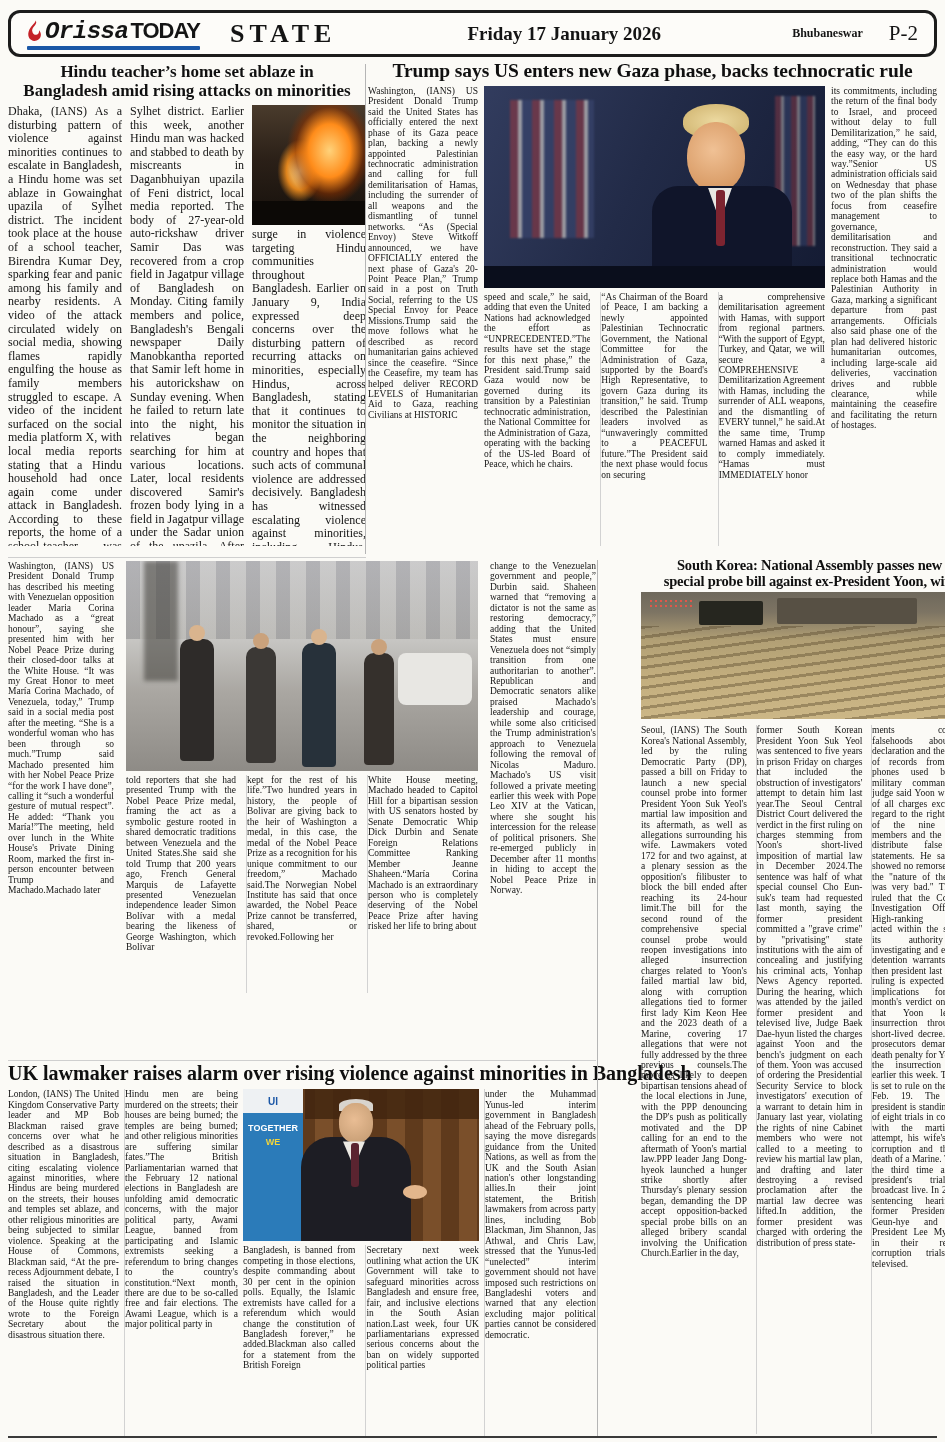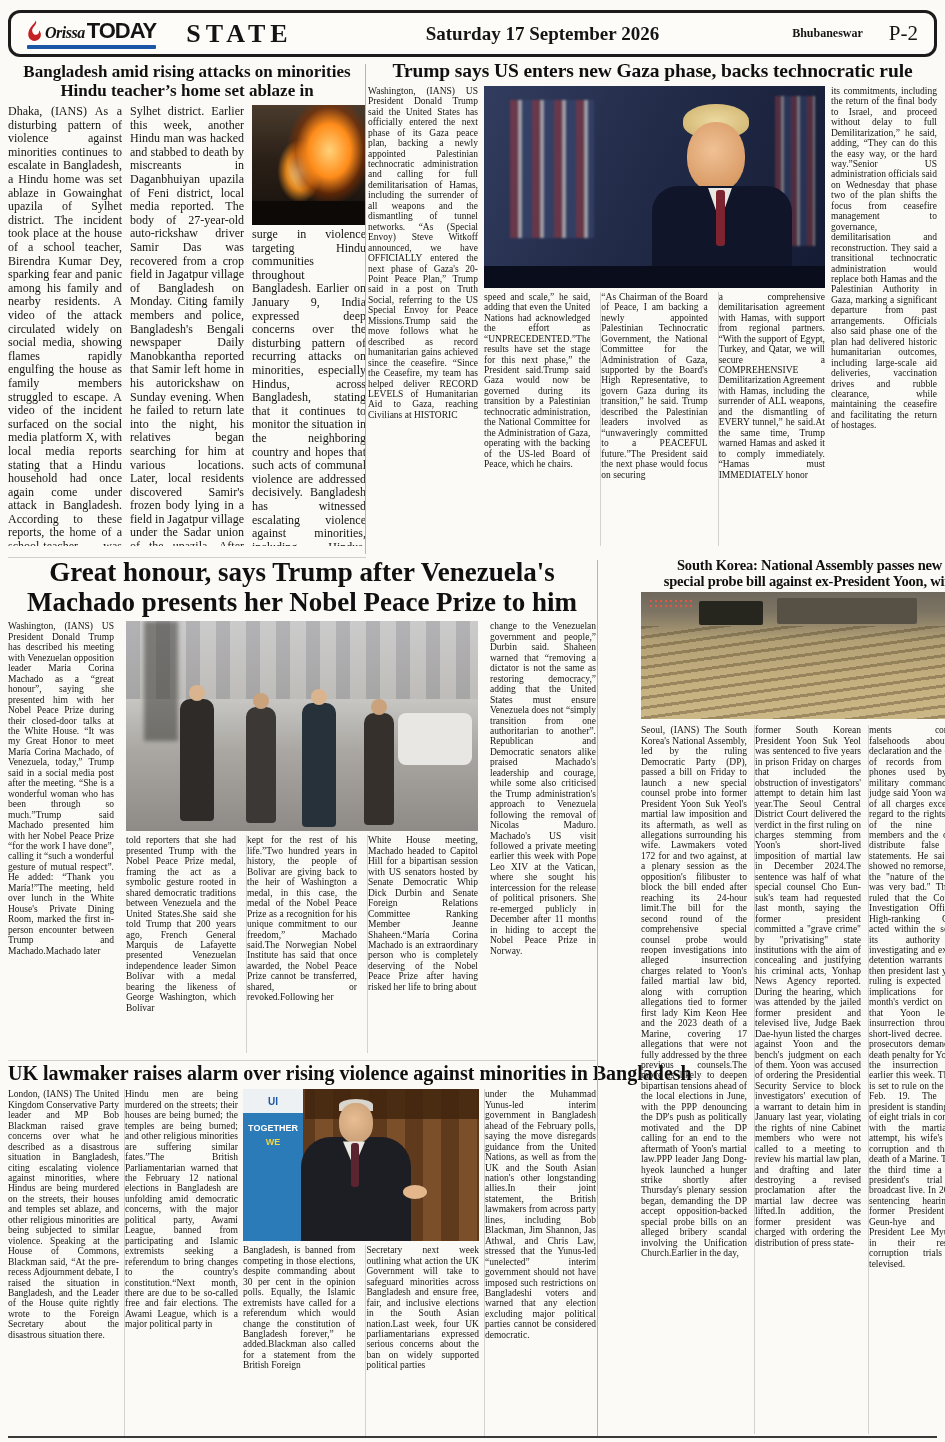--- a/index.html
+++ b/index.html
@@ -6,35 +6,35 @@
   #page{position:relative;width:945px;height:1442px;background:#fbfaf6;color:#141414;
         font-family:"Liberation Serif","DejaVu Serif",serif;overflow:hidden;}
 
   
   #masthead{position:absolute;left:8px;top:10px;width:929px;height:47px;
             border:3px solid #1c1c1c;border-radius:12px;display:flex;align-items:center;
             padding:0 16px;box-sizing:border-box;background:#fdfcf9;}
   #logo{display:flex;flex-direction:column;margin-right:30px;}
   #logo .logo-row{display:flex;align-items:baseline;gap:2px;}
   #logo .flame{width:16px;height:24px;align-self:center;}
-  #logo .orissa{font-style:italic;font-weight:bold;font-size:16px;letter-spacing:-0.5px;}
+  #logo .orissa{font-style:italic;font-weight:bold;font-size:24px;letter-spacing:-0.5px;font-family:Liberation Mono, monospace;}
   #logo .today{font-family:"Liberation Sans","DejaVu Sans",sans-serif;font-weight:bold;
                font-size:22px;letter-spacing:-1px;}
   #logo .logo-bar{height:4px;background:#1b57a6;margin-top:1px;border-radius:1px;}
   #section-title{font-size:26px;font-weight:700;letter-spacing:5px;}
   .mh-spacer{flex:1;}
   #masthead .date{font-size:19px;font-weight:bold;}
   #masthead .city{font-size:12px;font-weight:bold;}
   #masthead .pageno{font-size:21px;margin-left:26px;}
 
   
   .article{position:absolute;box-sizing:border-box;}
   .hl{font-weight:bold;color:#101010;text-align:center;line-height:1.12;}
   .hl-line{display:block;}
-  .body-row{display:flex;}
+  .body-row{display:flex;justify-content:space-between;}
   .col{text-align:justify;overflow:hidden;hyphens:auto;-webkit-hyphens:auto;}
   .body-lg{font-size:12px;line-height:13.6px;}
   .body-sm{font-size:9.5px;line-height:10.45px;}
   .rule-l{border-left:1px solid #d2d2d2;}
 
   
   .vsep{position:absolute;width:1px;background:#b5b5b5;}
   .hsep{position:absolute;height:1px;background:#cfcfcf;}
   #bottom-rule{position:absolute;left:8px;top:1436px;width:929px;height:2px;background:#3a3a3a;}
 
@@ -161,30 +161,30 @@
         <svg class="flame" viewBox="0 0 20 28">
           <path d="M11 1 C14 7 4 9 7 16 C9 21 16 19 15 13 C19 17 18 24 12 26 C5 28 0 22 2 15 C4 8 9 6 11 1 Z" fill="#c42127"></path>
         </svg>
         <span class="orissa">Orissa</span>
         <span class="today">TODAY</span>
       </div>
       <div class="logo-bar"></div>
     </div>
     <div id="section-title">STATE</div>
     <div class="mh-spacer"></div>
-    <div class="date">Saturday 17 September 2026</div>
+    <div class="date">Friday 17 January 2026</div>
     <div class="mh-spacer"></div>
     <div class="city">Bhubaneswar</div>
     <div class="pageno">P-2</div>
   </div>
 
   <div class="article" id="art1">
     <div class="hl">
+      <span class="hl-line">Hindu teacher’s home set ablaze in</span>
       <span class="hl-line">Bangladesh amid rising attacks on minorities</span>
-      <span class="hl-line">Hindu teacher’s home set ablaze in</span>
     </div>
     <div class="body-row">
       <div class="col body-lg">Dhaka, (IANS) As a disturbing pattern of violence against minorities continues to escalate in Bangladesh, a Hindu home was set ablaze in Gowainghat upazila of Sylhet district. The incident took place at the house of a school teacher, Birendra Kumar Dey, sparking fear and panic among his family and nearby residents. A video of the attack circulated widely on social media, showing flames rapidly engulfing the house as family members struggled to escape. A video of the incident surfaced on the social media platform X, with local media reports stating that a Hindu household had once again come under attack in Bangladesh. According to these reports, the home of a school-teacher was allegedly set on fire by Islamist groups in Bahor village of Nandirgaon union under Gowainghat upazila in</div>
       <div class="col body-lg">Sylhet district. Earlier this week, another Hindu man was hacked and stabbed to death by miscreants in Daganbhuiyan upazila of Feni district, local media reported. The body of 27-year-old auto-rickshaw driver Samir Das was recovered from a crop field in Jagatpur village of Bangladesh on Monday. Citing family members and police, Bangladesh's Bengali newspaper Daily Manobkantha reported that Samir left home in his autorickshaw on Sunday evening. When he failed to return late into the night, his relatives began searching for him at various locations. Later, local residents discovered Samir's frozen body lying in a field in Jagatpur village under the Sadar union of the upazila. After being informed, police reportedly rushed to the scene and recovered the body. This marked the ninth incident in 24 days, highlighting a disturbing</div>
       <div class="col3-wrap">
         <div id="photo-fire">
           <div class="crowd"></div>
         </div>
         <div class="col body-lg col3">surge in violence targeting Hindu communities throughout Bangladesh. Earlier on January 9, India expressed deep concerns over the disturbing pattern of recurring attacks on minorities, especially Hindus, across Bangladesh, stating that it continues to monitor the situation in the neighboring country and hopes that such acts of communal violence are addressed decisively. Bangladesh has witnessed escalating violence against minorities, including Hindus, under the Muhammad Yunus-led interim government, sparking outrage among people and several human rights organisations across the globe.</div>
       </div>
@@ -210,24 +210,20 @@
           <div class="col body-sm">speed and scale,” he said, adding that even the United Nations had acknowledged the effort as “UNPRECEDENTED.”These results have set the stage for this next phase,” the President said.Trump said Gaza would now be governed during its transition by a Palestinian technocratic administration, the National Committee for the Administration of Gaza, operating with the backing of the US-led Board of Peace, which he chairs.</div>
           <div class="col body-sm rule-l">“As Chairman of the Board of Peace, I am backing a newly appointed Palestinian Technocratic Government, the National Committee for the Administration of Gaza, supported by the Board's High Representative, to govern Gaza during its transition,” he said. Trump described the Palestinian leaders involved as “unwaveringly committed to a PEACEFUL future.”The President said the next phase would focus on securing</div>
           <div class="col body-sm rule-l">a comprehensive demilitarisation agreement with Hamas, with support from regional partners. “With the support of Egypt, Turkey, and Qatar, we will secure a COMPREHENSIVE Demilitarization Agreement with Hamas, including the surrender of ALL weapons, and the dismantling of EVERY tunnel,” he said.At the same time, Trump warned Hamas and asked it to comply immediately. “Hamas must IMMEDIATELY honor</div>
         </div>
       </div>
       <div class="col body-sm colE">its commitments, including the return of the final body to Israel, and proceed without delay to full Demilitarization,” he said, adding, “They can do this the easy way, or the hard way.”Senior US administration officials said on Wednesday that phase two of the plan shifts the focus from ceasefire management to governance, demilitarisation and reconstruction. They said a transitional technocratic administration would replace both Hamas and the Palestinian Authority in Gaza, marking a significant departure from past arrangements. Officials also said phase one of the plan had delivered historic humanitarian outcomes, including large-scale aid deliveries, vaccination drives and rubble clearance, while maintaining the ceasefire and facilitating the return of hostages.</div>
     </div>
   </div>
 
   <div class="article" id="art3">
-    <div class="hl">
-      <span class="hl-line">Great honour, says Trump after Venezuela's</span>
-      <span class="hl-line">Machado presents her Nobel Peace Prize to him</span>
-    </div>
     <div class="body-row">
       <div class="col body-sm colA">Washington, (IANS) US President Donald Trump has described his meeting with Venezuelan opposition leader Maria Corina Machado as a “great honour”, saying she presented him with her Nobel Peace Prize during their closed-door talks at the White House. “It was my Great Honor to meet María Corina Machado, of Venezuela, today,” Trump said in a social media post after the meeting. “She is a wonderful woman who has been through so much.”Trump said Machado presented him with her Nobel Peace Prize “for the work I have done”, calling it “such a wonderful gesture of mutual respect”. He added: “Thank you María!”The meeting, held over lunch in the White House's Private Dining Room, marked the first in-person encounter between Trump and Machado.Machado later</div>
       <div class="mid">
         <div id="photo-street">
           <div class="bldg"></div>
           <div class="tree"></div>
           <div class="van"></div>
           <div class="fig f1"></div>
             <div class="fig f2"></div>
             <div class="fig f3"></div>

